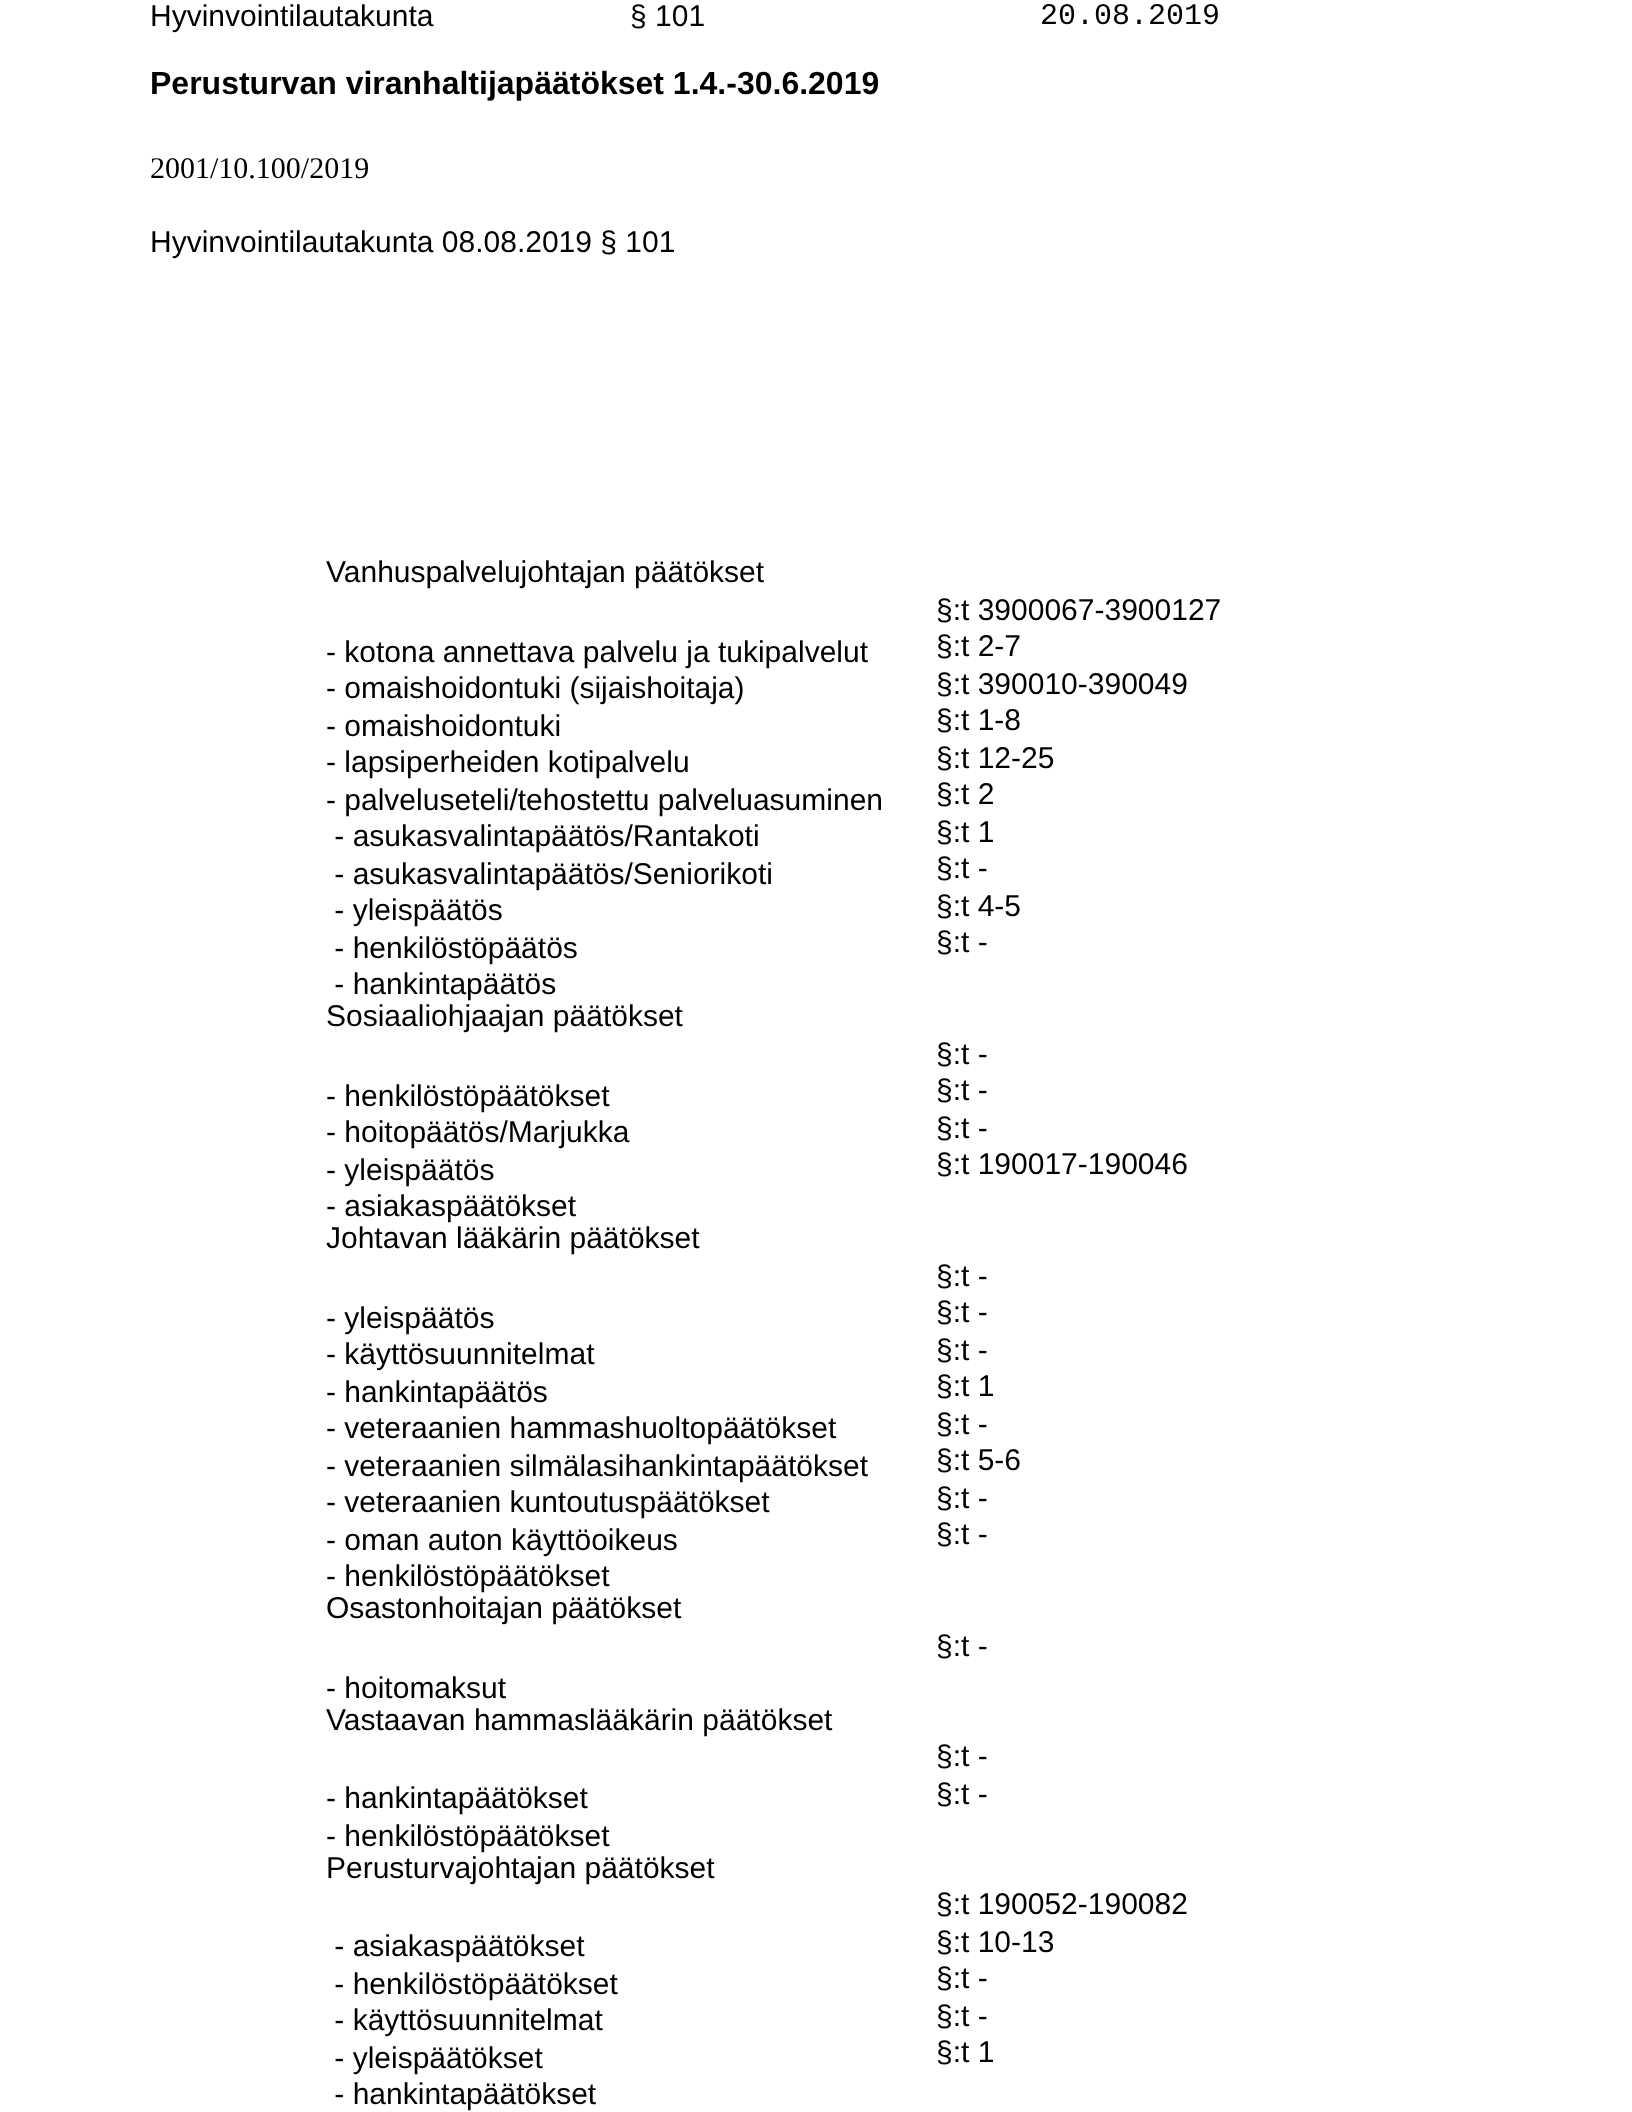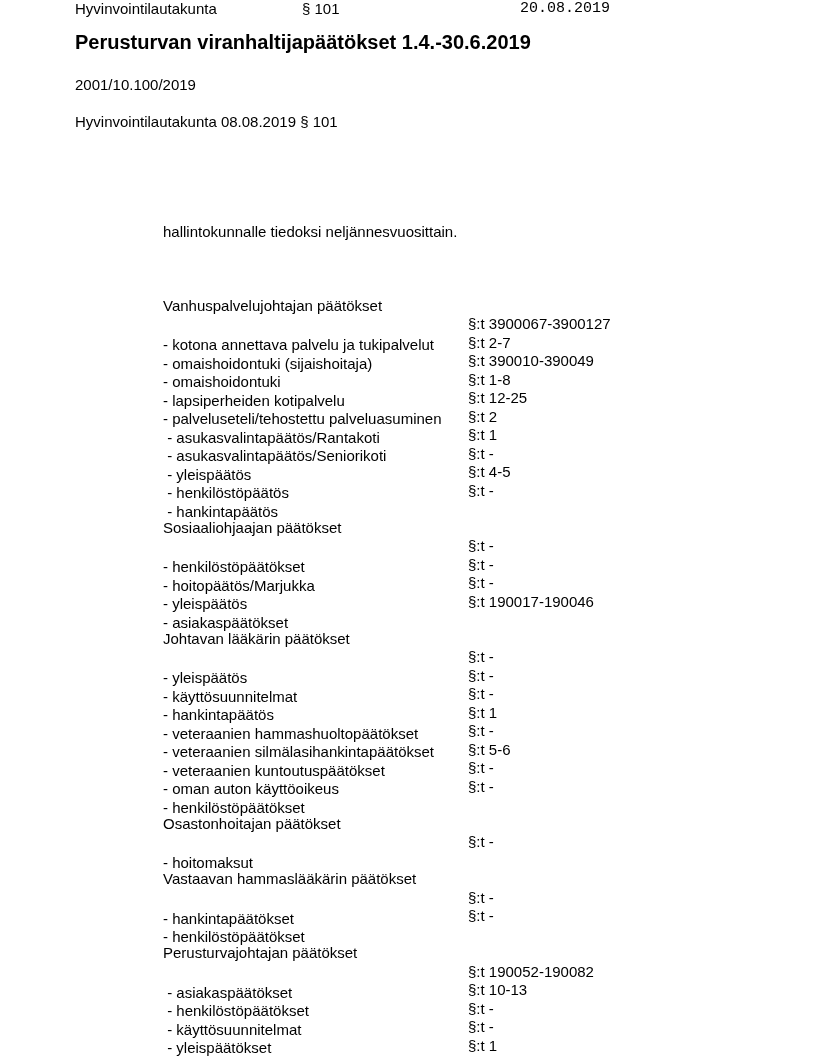--- a/index.html
+++ b/index.html
@@ -15,32 +15,32 @@
     color: #000000;
     font-family: "Liberation Sans", sans-serif;
     font-size: 15px;
     line-height: 18.5px;
     overflow: hidden;
     border-radius: 11px;
   }
   .abs { position: absolute; white-space: pre; }
 
   .hdr-committee { left: 75px;  top: 0px; }
-  .hdr-section   { left: 302px; top: 0px; }
+  .hdr-section   { left: 315px; top: 0px; }
   .hdr-date      { left: 520px; top: 0px; font-family: Liberation Mono, monospace; }
 
   .doc-title {
     left: 75px;
     top: 31px;
-    font-size: 20px;
+    font-size: 16px;
     font-weight: bold;
     line-height: 23px;
     margin: 0;
   }
-  .case-number { left: 75px; top: 76px; }
+  .case-number { left: 75px; top: 76px; font-family: Liberation Serif, serif; }
   .meeting-ref { left: 75px; top: 113px; }
 
   .doc-body {
     position: absolute;
     left: 163px;
     top: 167px;
     width: 640px;
     white-space: pre;
   }
   .intro { margin: 0 0 18.5px 0; }
@@ -65,17 +65,17 @@
   <span class="abs hdr-section">§ 101</span>
   <span class="abs hdr-date">20.08.2019</span>
 
   <h1 class="abs doc-title">Perusturvan viranhaltijapäätökset 1.4.-30.6.2019</h1>
 
   <div class="abs case-number">2001/10.100/2019</div>
 
   <div class="abs meeting-ref">Hyvinvointilautakunta 08.08.2019 § 101</div>
 
   <div class="doc-body">
-    <p class="intro"><br><span>hallintokunnalle tiedoksi neljännesvuosittain.</span></p>
+    <p class="intro"><br></p>
     <div id="sections"><div class="section" style="margin-top: 0px;"><div class="section-title">Vanhuspalvelujohtajan päätökset</div><div class="row"><span class="label">- kotona annettava palvelu ja tukipalvelut</span><span class="value">§:t 3900067-3900127</span></div><div class="row"><span class="label">- omaishoidontuki (sijaishoitaja)</span><span class="value">§:t 2-7</span></div><div class="row"><span class="label">- omaishoidontuki</span><span class="value">§:t 390010-390049</span></div><div class="row"><span class="label">- lapsiperheiden kotipalvelu</span><span class="value">§:t 1-8</span></div><div class="row"><span class="label">- palveluseteli/tehostettu palveluasuminen</span><span class="value">§:t 12-25</span></div><div class="row"><span class="label"> - asukasvalintapäätös/Rantakoti</span><span class="value">§:t 2</span></div><div class="row"><span class="label"> - asukasvalintapäätös/Seniorikoti</span><span class="value">§:t 1</span></div><div class="row"><span class="label"> - yleispäätös</span><span class="value">§:t -</span></div><div class="row"><span class="label"> - henkilöstöpäätös</span><span class="value">§:t 4-5</span></div><div class="row"><span class="label"> - hankintapäätös</span><span class="value">§:t -</span></div></div><div class="section"><div class="section-title">Sosiaaliohjaajan päätökset</div><div class="row"><span class="label">- henkilöstöpäätökset</span><span class="value">§:t -</span></div><div class="row"><span class="label">- hoitopäätös/Marjukka</span><span class="value">§:t -</span></div><div class="row"><span class="label">- yleispäätös</span><span class="value">§:t -</span></div><div class="row"><span class="label">- asiakaspäätökset</span><span class="value">§:t 190017-190046</span></div></div><div class="section"><div class="section-title">Johtavan lääkärin päätökset</div><div class="row"><span class="label">- yleispäätös</span><span class="value">§:t -</span></div><div class="row"><span class="label">- käyttösuunnitelmat</span><span class="value">§:t -</span></div><div class="row"><span class="label">- hankintapäätös</span><span class="value">§:t -</span></div><div class="row"><span class="label">- veteraanien hammashuoltopäätökset</span><span class="value">§:t 1</span></div><div class="row"><span class="label">- veteraanien silmälasihankintapäätökset</span><span class="value">§:t -</span></div><div class="row"><span class="label">- veteraanien kuntoutuspäätökset</span><span class="value">§:t 5-6</span></div><div class="row"><span class="label">- oman auton käyttöoikeus</span><span class="value">§:t -</span></div><div class="row"><span class="label">- henkilöstöpäätökset</span><span class="value">§:t -</span></div></div><div class="section"><div class="section-title">Osastonhoitajan päätökset</div><div class="row"><span class="label">- hoitomaksut</span><span class="value">§:t -</span></div></div><div class="section"><div class="section-title">Vastaavan hammaslääkärin päätökset</div><div class="row"><span class="label">- hankintapäätökset</span><span class="value">§:t -</span></div><div class="row"><span class="label">- henkilöstöpäätökset</span><span class="value">§:t -</span></div></div><div class="section"><div class="section-title">Perusturvajohtajan päätökset</div><div class="row"><span class="label"> - asiakaspäätökset</span><span class="value">§:t 190052-190082</span></div><div class="row"><span class="label"> - henkilöstöpäätökset</span><span class="value">§:t 10-13</span></div><div class="row"><span class="label"> - käyttösuunnitelmat</span><span class="value">§:t -</span></div><div class="row"><span class="label"> - yleispäätökset</span><span class="value">§:t -</span></div><div class="row"><span class="label"> - hankintapäätökset</span><span class="value">§:t 1</span></div></div></div>
   </div>
 
 </div>
 
 </body></html>

